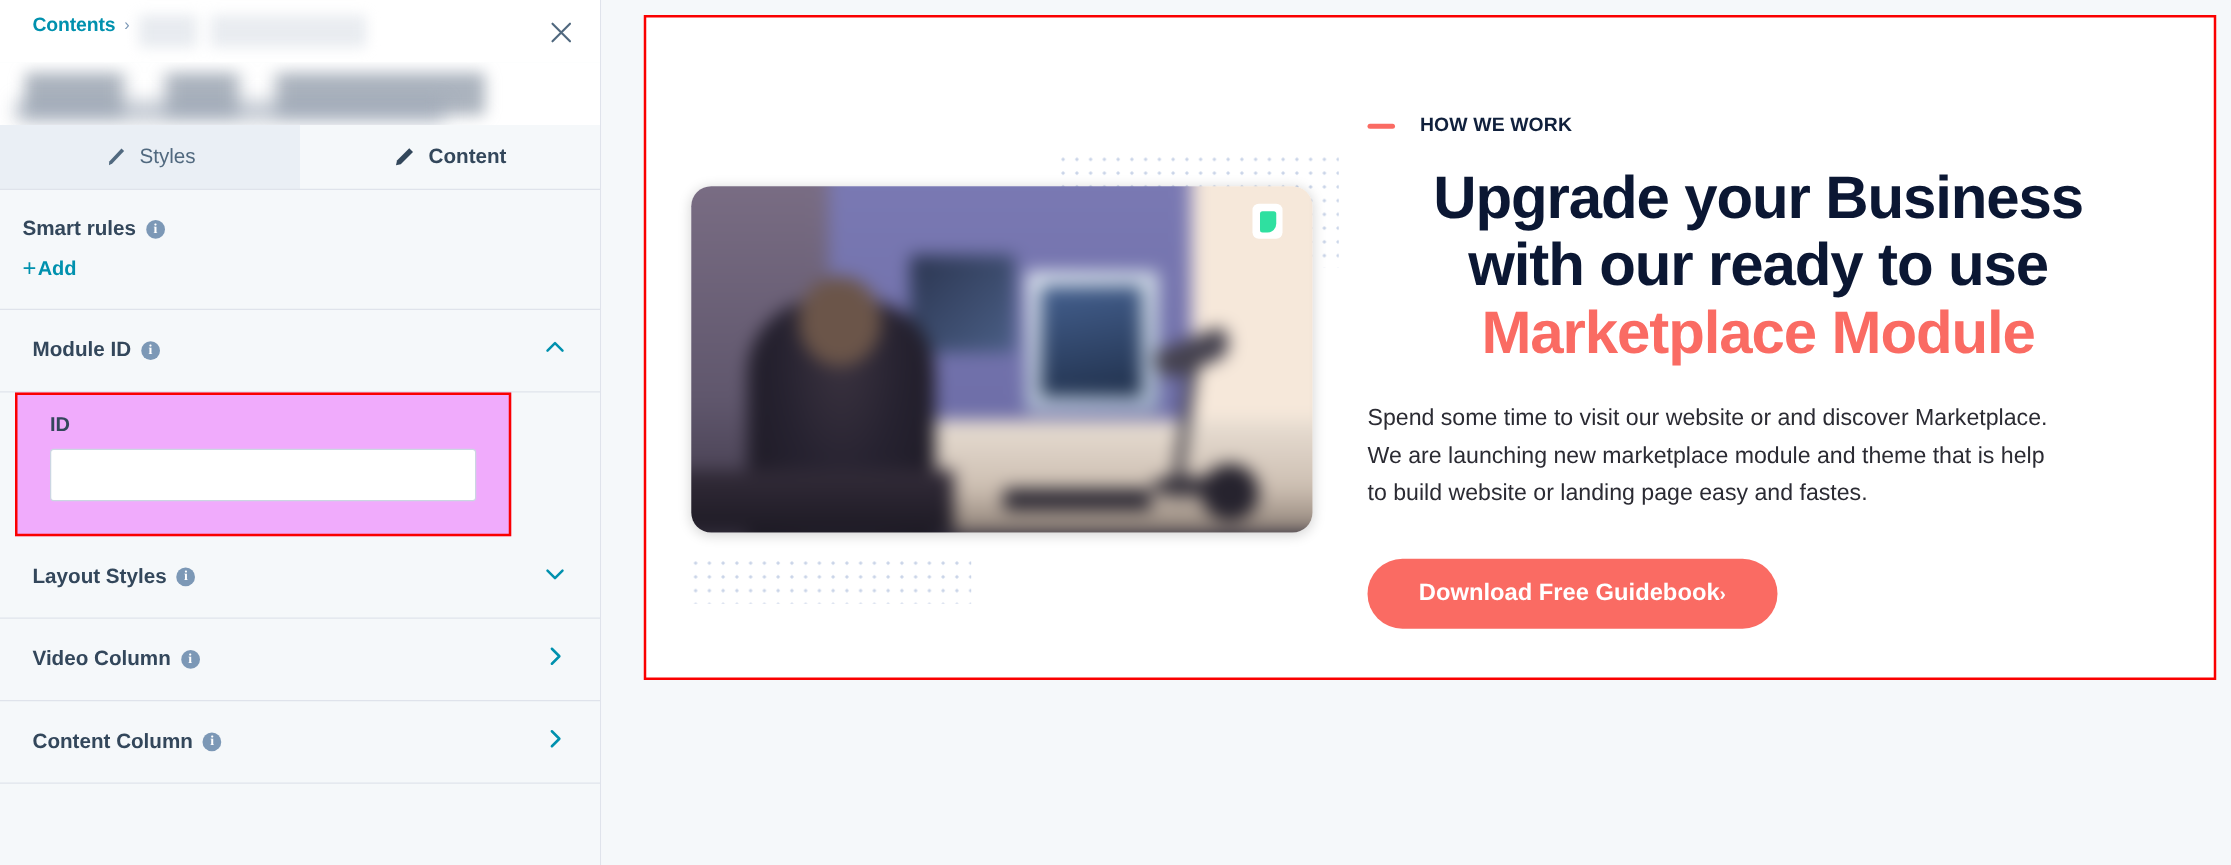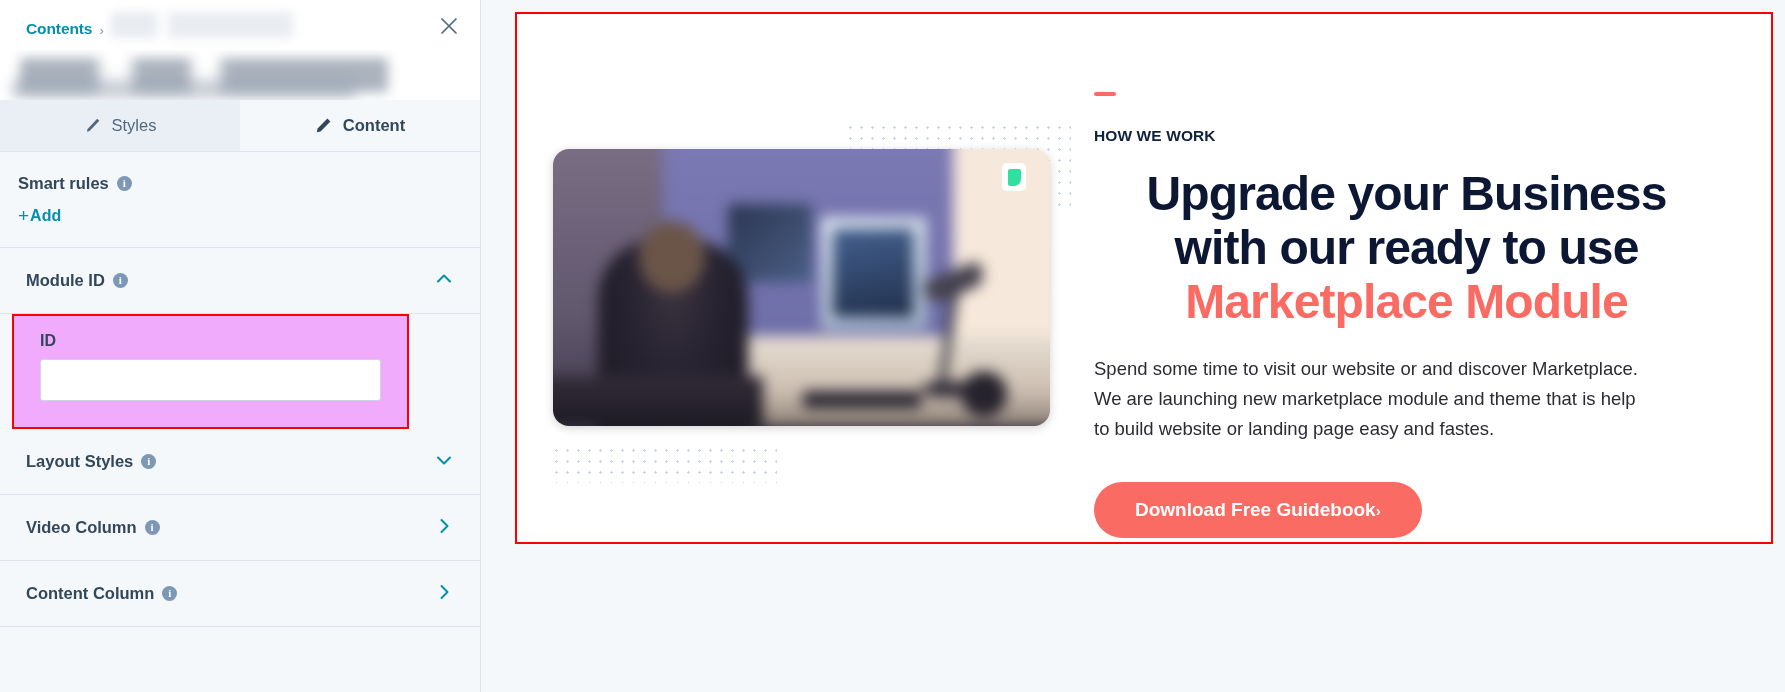--- a/index.html
+++ b/index.html
@@ -23,21 +23,21 @@
   .sb-header {
     background: #ffffff;
     height: 50px;
     display: flex;
     align-items: center;
     padding: 0 18px 0 26px;
     position: relative;
   }
   .breadcrumb {
     display: flex;
-    align-items: flex-end;
+    align-items: flex-start;
     gap: 7px;
     font-size: 15.5px;
     font-weight: bold;
   }
   .bc-link { color: #0091ae; letter-spacing: -0.1px; }
   .bc-sep { color: #7c98b6; font-size: 13px; font-weight: normal; }
   .bc-blur {
     width: 182px; height: 26px;
     background: linear-gradient(90deg,
       rgba(200,208,219,.42) 0%, rgba(200,208,219,.42) 24%,
@@ -292,23 +292,22 @@
     display: block; width: 13px; height: 17px;
     background: #2fe0a0; border-radius: 2px 2px 7px 2px;
   }
 
   
   .text-col {
     flex: 1;
     padding: 78px 52px 0 12px;
   }
   .eyebrow {
-    display: flex; gap: 31px;
+    display: flex; align-items: center; gap: 20px;
     margin-bottom: 22px;
-    flex-direction: column;
   }
   .eyebrow-dash { width: 22px; height: 4px; background: #fa6b63; border-radius: 2px; }
   .eyebrow-text {
     font-size: 15.5px; font-weight: bold; color: #10203c;
     letter-spacing: .1px;
   }
   .headline {
     font-size: 48px;
     line-height: 1.12;
     font-weight: bold;

